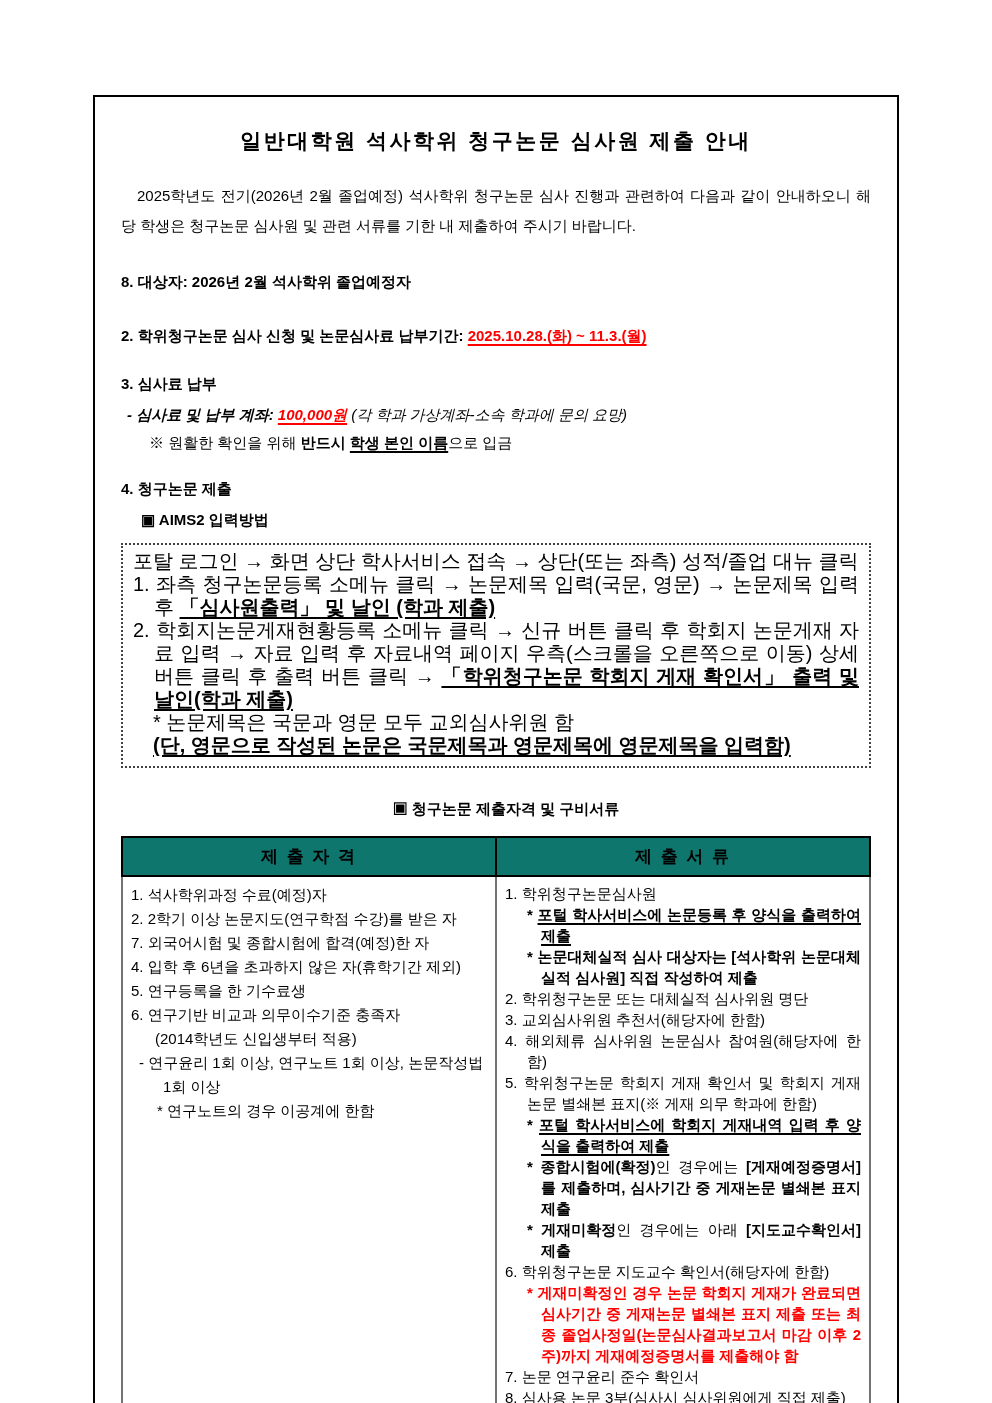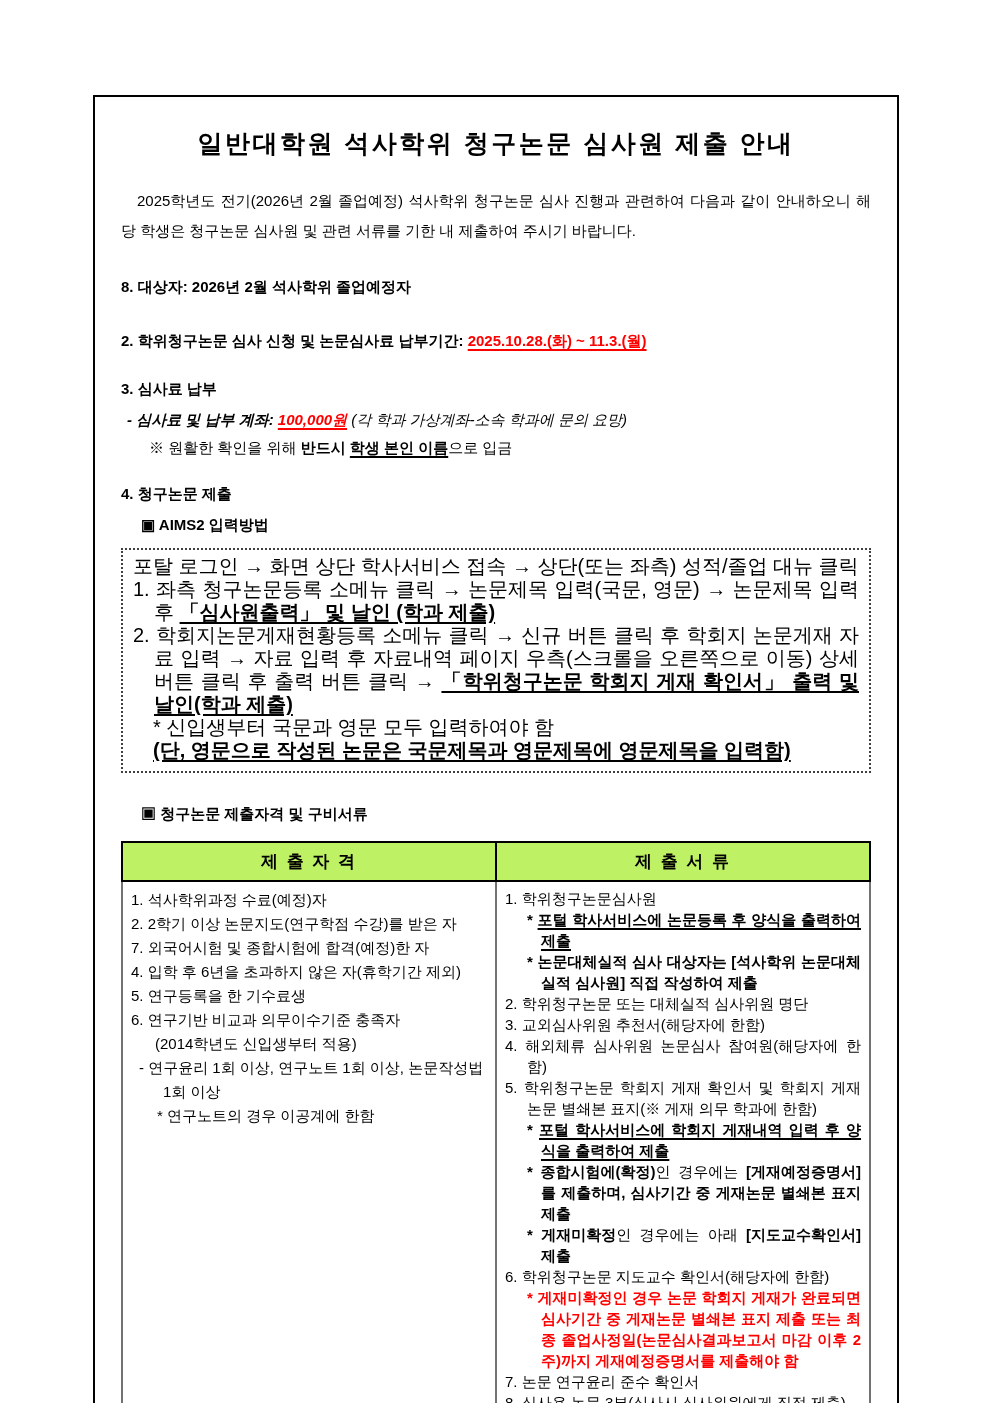--- a/index.html
+++ b/index.html
@@ -17,21 +17,21 @@
     top: 95px;
     width: 806px;
     min-height: 1210px;
     border: 2px solid #000;
     box-sizing: border-box;
     padding: 24px 26px 20px 26px;
   }
   .doc-title {
     margin: 6px 0 26px 0;
     text-align: center;
-    font-size: 25px;
+    font-size: 21px;
     font-weight: bold;
     letter-spacing: 2.5px;
   }
   .intro {
     margin: 0 0 30px 0;
     font-size: 15px;
     line-height: 30px;
     text-indent: 16px;
     text-align: justify;
     word-break: break-all;
@@ -53,29 +53,29 @@
     margin: 0 0 30px 0;
     font-size: 20px;
     line-height: 23px;
     text-align: justify;
     word-break: break-all;
   }
   .box-line0 { padding: 0; }
   .box-step { padding-left: 21px; text-indent: -21px; }
   .box-note1 { padding-left: 20px; }
   .box-note2 { padding-left: 20px; }
-  .docs-head { padding-left: 20px; margin: 0 0 16px 0; }
+  .docs-head { padding-left: 20px; margin: 0 0 16px 0; text-align: center; }
   table.req-table {
     width: 100%;
     border-collapse: collapse;
     table-layout: fixed;
   }
   table.req-table th {
     border: 2px solid #000;
-    background: #bef264;
+    background: #0f766e;
     font-size: 17px;
     font-weight: bold;
     letter-spacing: 2px;
     padding: 7px 4px;
   }
   table.req-table td {
     border: 2px solid #737373;
     vertical-align: top;
     padding: 6px 8px 24px 8px;
     font-size: 15px;
@@ -126,21 +126,21 @@
   <div class="aims-box">
     <div class="box-line0">포탈 로그인 → 화면 상단 학사서비스 접속 → 상단(또는 좌측) 성적/졸업 대뉴 클릭</div>
     <div class="box-step">
       <span>1. 좌측 청구논문등록 소메뉴 클릭 → 논문제목 입력(국문, 영문) → 논문제목 입력 후</span>
       <span class="b u">「심사원출력」 및 날인 (학과 제출)</span>
     </div>
     <div class="box-step">
       <span>2. 학회지논문게재현황등록 소메뉴 클릭 → 신규 버튼 클릭 후 학회지 논문게재 자료 입력 → 자료 입력 후 자료내역 페이지 우측(스크롤을 오른쪽으로 이동) 상세 버튼 클릭 후 출력 버튼 클릭 →</span>
       <span class="b u">「학위청구논문 학회지 게재 확인서」 출력 및 날인(학과 제출)</span>
     </div>
-    <div class="box-note1">* 신입생부터 국문과 영문 모두 입력하여야 함</div>
+    <div class="box-note1">* 논문제목은 국문과 영문 모두 교외심사위원 함</div>
     <div class="box-note2 b u">(단, 영문으로 작성된 논문은 국문제목과 영문제목에 영문제목을 입력함)</div>
   </div>
 
   <div class="sec docs-head b">
     <span>▣</span>
     <span>청구논문 제출자격 및 구비서류</span>
   </div>
 
   <table class="req-table">
     <thead>

